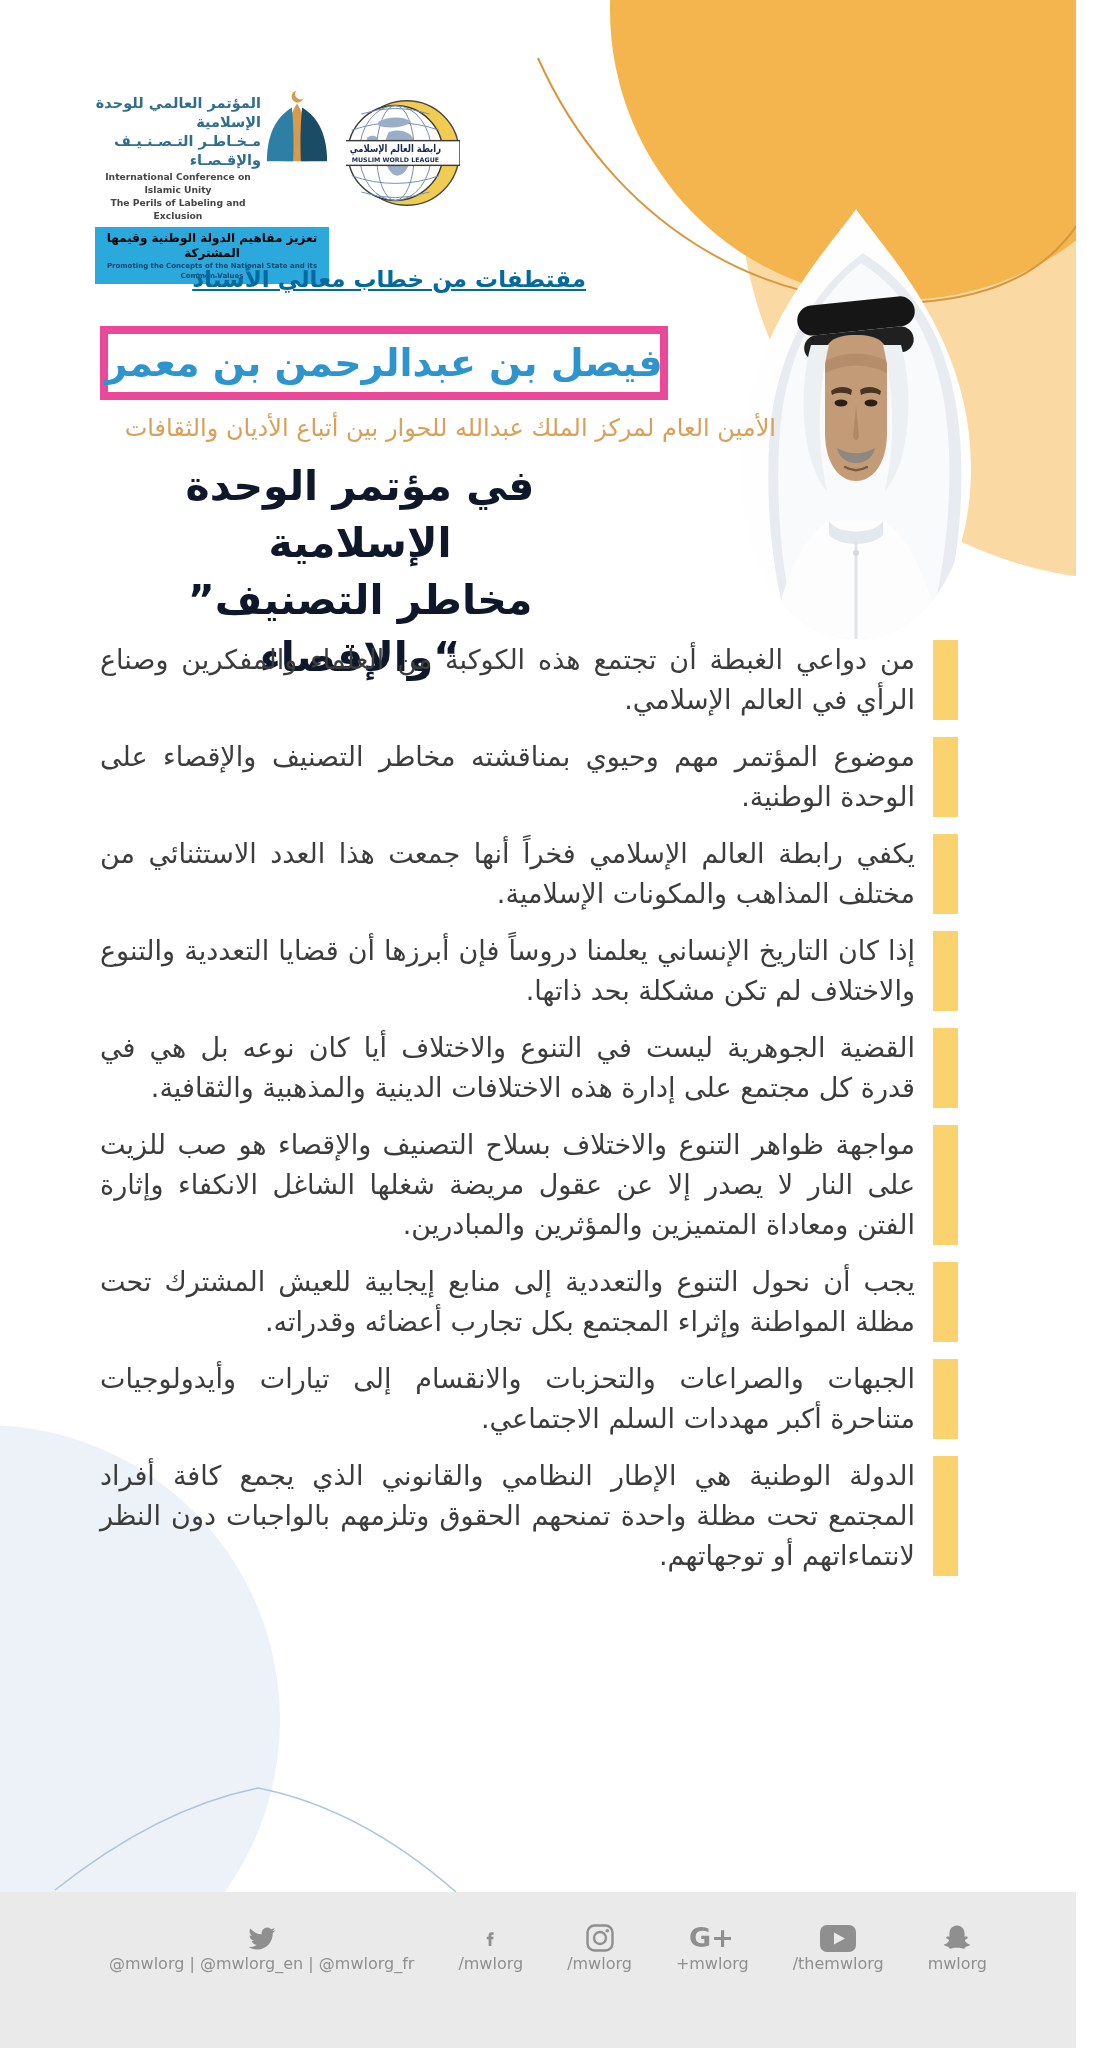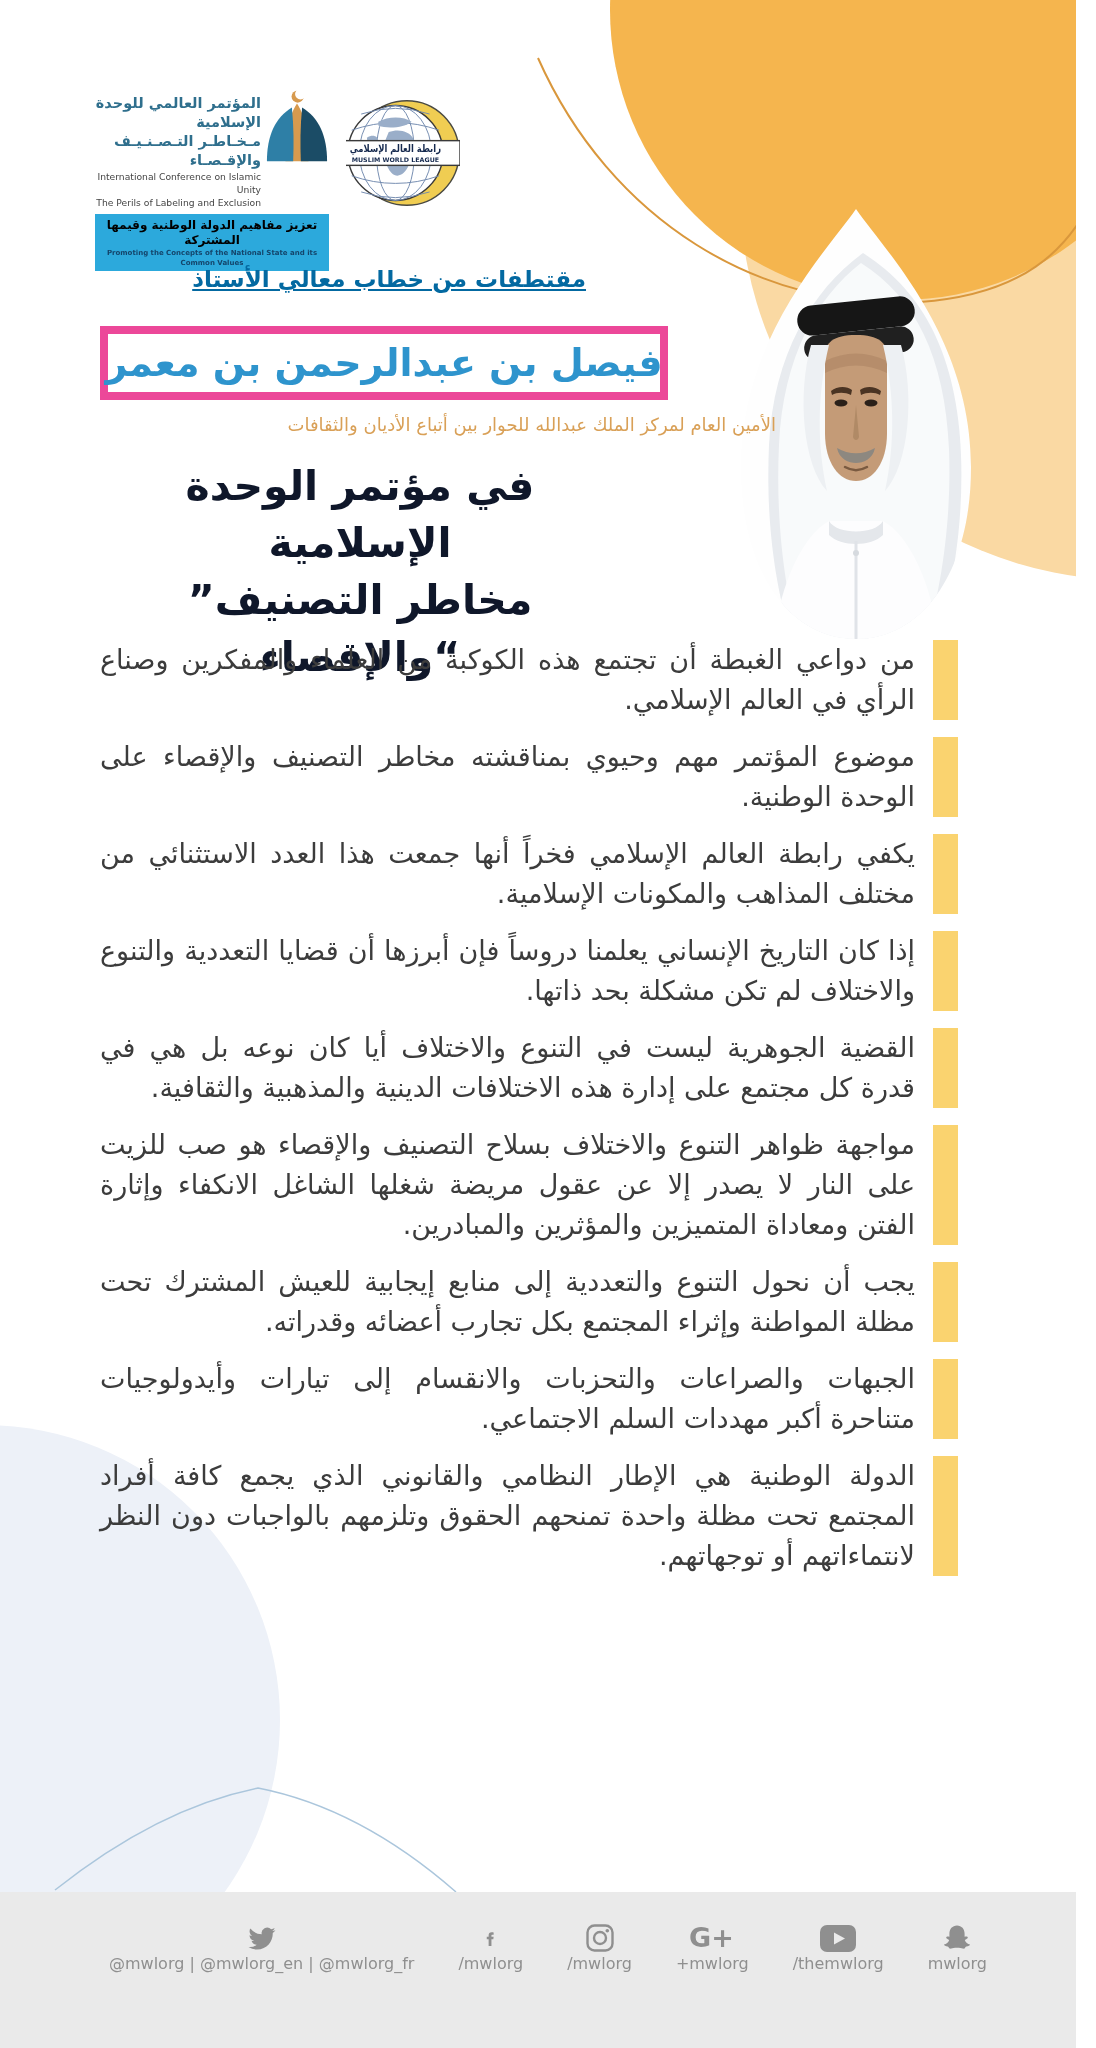--- a/index.html
+++ b/index.html
@@ -8,32 +8,32 @@
   
   .circle{position:absolute;border-radius:50%;}
   .circle-light{left:740px;top:-200px;width:780px;height:780px;background:#FAD9A3;}
   .circle-solid{left:610px;top:-280px;width:580px;height:580px;background:#F5B54E;}
   .arc-swoosh{position:absolute;left:520px;top:40px;}
   
   .conf-logo{position:absolute;left:95px;top:86px;width:234px;}
   .conf-top{display:flex;flex-direction:row;align-items:flex-start;}
   .conf-text{flex:1;direction:rtl;text-align:right;padding-top:8px;}
   .conf-ar{font-size:14.5px;font-weight:bold;color:#2F6F8D;line-height:19px;}
-  .conf-en{direction:ltr;text-align:right;font-size:9.2px;font-weight:normal;color:#454545;line-height:13px;}
+  .conf-en{direction:ltr;text-align:center;font-size:9.2px;font-weight:bold;color:#454545;line-height:13px;}
   .conf-icon{width:64px;height:80px;margin-left:4px;flex-shrink:0;}
   .conf-banner{margin-top:5px;background:#2CA9DC;text-align:center;padding:4px 2px 3px;}
   .conf-banner-ar{color:#000000;font-size:12px;font-weight:bold;line-height:15px;}
   .conf-banner-en{color:#14456B;font-size:7px;font-weight:bold;line-height:10px;}
   .mwl-logo{position:absolute;left:346px;top:96px;}
   
   .kicker{position:absolute;top:266px;right:490px;font-size:23px;font-weight:bold;color:#0369a1;white-space:nowrap;text-decoration:underline;}
   .name-box{position:absolute;left:100px;top:326px;width:568px;height:74px;border:8px solid #ec4899;
             box-sizing:border-box;display:flex;align-items:center;justify-content:center;background:#fff;}
   .name{font-size:38px;font-weight:bold;color:#2E94CD;white-space:nowrap;}
-  .role{position:absolute;top:414px;right:300px;font-size:18px;color:#D9A057;white-space:nowrap;z-index:5;text-align:center;}
+  .role{position:absolute;top:414px;right:300px;font-size:24px;color:#D9A057;white-space:nowrap;z-index:5;text-align:center;}
   .event{position:absolute;left:95px;top:458px;width:530px;text-align:center;color:#0f172a;
          font-weight:bold;font-size:41px;line-height:57px;z-index:1;}
   
   .portrait{position:absolute;left:733px;top:205px;width:246px;height:440px;z-index:2;}
   
   .quotes{position:absolute;left:100px;top:640px;width:858px;display:flex;flex-direction:column;gap:17px;z-index:3;}
   .quote{display:flex;gap:18px;}
   .quote-text{flex:1;direction:rtl;text-align:justify;font-size:27px;line-height:40px;color:#3C3C3C;}
   .quote-bar{width:25px;background:#FAD36F;flex-shrink:0;}
   

